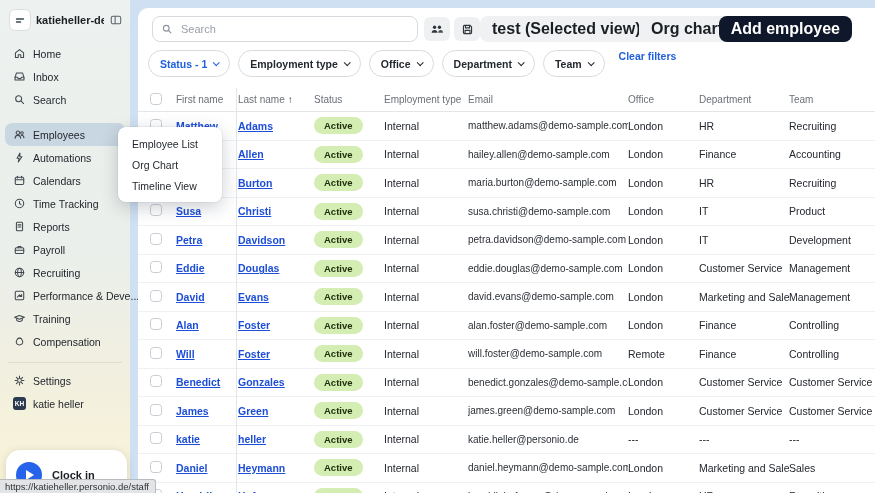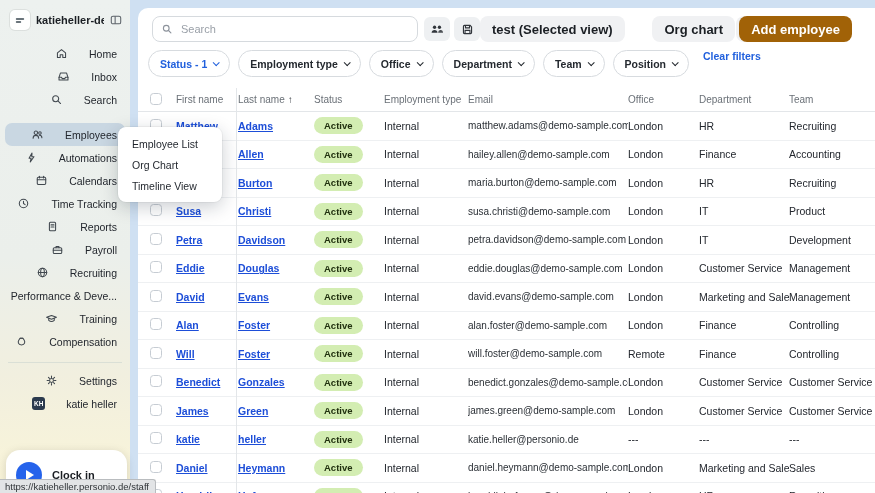--- a/index.html
+++ b/index.html
@@ -10,22 +10,22 @@
   
   .sidebar{position:absolute;left:0;top:0;width:130px;height:493px;
     background:linear-gradient(180deg,#edf1ef 0%,#ebefeb 52%,#f1efdf 76%,#faf5d8 100%);}
   .sb-header{display:flex;align-items:center;gap:6px;padding:10px 8px 8px 10px;}
   .sb-logo{width:20px;height:20px;background:#fff;border-radius:5px;flex:0 0 auto;
     box-shadow:0 0 0 1px rgba(0,0,0,.07);display:flex;align-items:center;justify-content:center;}
   .sb-title{font-size:11px;font-weight:700;color:#1b1f24;flex:1;white-space:nowrap;overflow:hidden;}
   .sb-toggle{color:#5b6168;display:flex;flex:0 0 auto;cursor:pointer;}
   .sb-nav{padding-top:4px;}
   .sb-group{margin-top:12px;}
-  .sb-item{display:flex;align-items:center;gap:21px;height:23px;margin:0 5px;padding:0 8px;
-    border-radius:7px;font-size:10.5px;color:#23272e;white-space:nowrap;cursor:pointer;justify-content:flex-end;}
+  .sb-item{display:flex;align-items:center;gap:7px;height:23px;margin:0 5px;padding:0 8px;
+    border-radius:7px;font-size:10.5px;color:#23272e;white-space:nowrap;cursor:pointer;}
   .sb-item.active{background:#c9d7e2;}
   .sb-icon{width:13px;height:13px;color:#41484f;display:flex;flex:0 0 auto;}
   .sb-divider{height:1px;background:#dadfd6;margin:9px 8px 6px 8px;}
   .avatar{width:13px;height:13px;border-radius:3px;background:#2b3a4e;color:#fff;font-size:6.5px;
     font-weight:700;display:flex;align-items:center;justify-content:center;flex:0 0 auto;}
   .clockin{position:absolute;left:6px;top:450px;width:121px;height:50px;background:#fff;
     border-radius:14px;box-shadow:0 2px 10px rgba(0,0,0,.15);display:flex;align-items:center;
     gap:10px;padding:0 10px;z-index:40;cursor:pointer;}
   .play{width:26px;height:26px;border-radius:50%;background:#2563eb;display:flex;
     align-items:center;justify-content:center;flex:0 0 auto;}
@@ -41,24 +41,24 @@
     border-radius:10px 0 0 0;overflow:hidden;}
 
   
   .search{position:absolute;left:14px;top:8px;width:266px;height:26px;border:1px solid #d6dade;
     border-radius:8px;display:flex;align-items:center;gap:6px;padding:0 8px;color:#8d939c;}
   .search input{border:none;outline:none;font-size:11px;flex:1;min-width:0;
     font-family:"Liberation Sans",sans-serif;color:#1f2937;background:transparent;}
   .search input::placeholder{color:#9aa0a8;}
   .icon-btn{position:absolute;top:9px;width:26px;height:24px;border-radius:6px;background:#eef0f2;
     display:flex;align-items:center;justify-content:center;color:#30353b;cursor:pointer;}
-  .btn{position:absolute;top:8px;height:26px;border:none;border-radius:8px;font-size:13px;
+  .btn{position:absolute;top:8px;height:26px;border:none;border-radius:8px;font-size:16px;
     font-weight:700;font-family:"Liberation Sans",sans-serif;color:#1b1f24;background:#f0f1f3;
     padding:0 12px;cursor:pointer;white-space:nowrap;}
-  .btn.primary{background:#a16207;color:#fff;margin-left:48px;}
+  .btn.primary{background:#0f172a;color:#fff;margin-left:48px;}
 
   
   .filters{position:absolute;left:10px;top:42px;display:flex;gap:8px;}
   .chip{height:27px;border:1px solid #d7dbdf;border-radius:14px;background:#fff;display:flex;
     align-items:center;gap:6px;padding:0 11px;font-size:10.5px;font-weight:600;color:#24292f;
     cursor:pointer;white-space:nowrap;}
   .chip.blue{color:#2160dd;font-weight:700;}
   .chev{width:5px;height:5px;border-right:1.4px solid currentColor;border-bottom:1.4px solid currentColor;
     transform:rotate(45deg) translateY(-1px);}
   .clear-link{font-size:10.5px;font-weight:700;color:#2160dd;margin-left:6px;cursor:pointer;white-space:nowrap;}
@@ -306,24 +306,20 @@
     <span class="chev"></span>
   </div>
           <div class="chip">
     <span class="chip-label">Department</span>
     <span class="chev"></span>
   </div>
           <div class="chip">
     <span class="chip-label">Team</span>
     <span class="chev"></span>
   </div>
-          <div class="chip">
-    <span class="chip-label">Position</span>
-    <span class="chev"></span>
-  </div>
         </div>
       <span class="clear-link">Clear filters</span>
     </div>
 
     <div class="thead grid-row">
       <div class="cell"><span class="cb"></span></div>
       <div class="cell">First name</div>
       <div class="cell"><span>Last name</span><span class="sort-arrow">↑</span></div>
       <div class="cell">Status</div>
       <div class="cell">Employment type</div>

